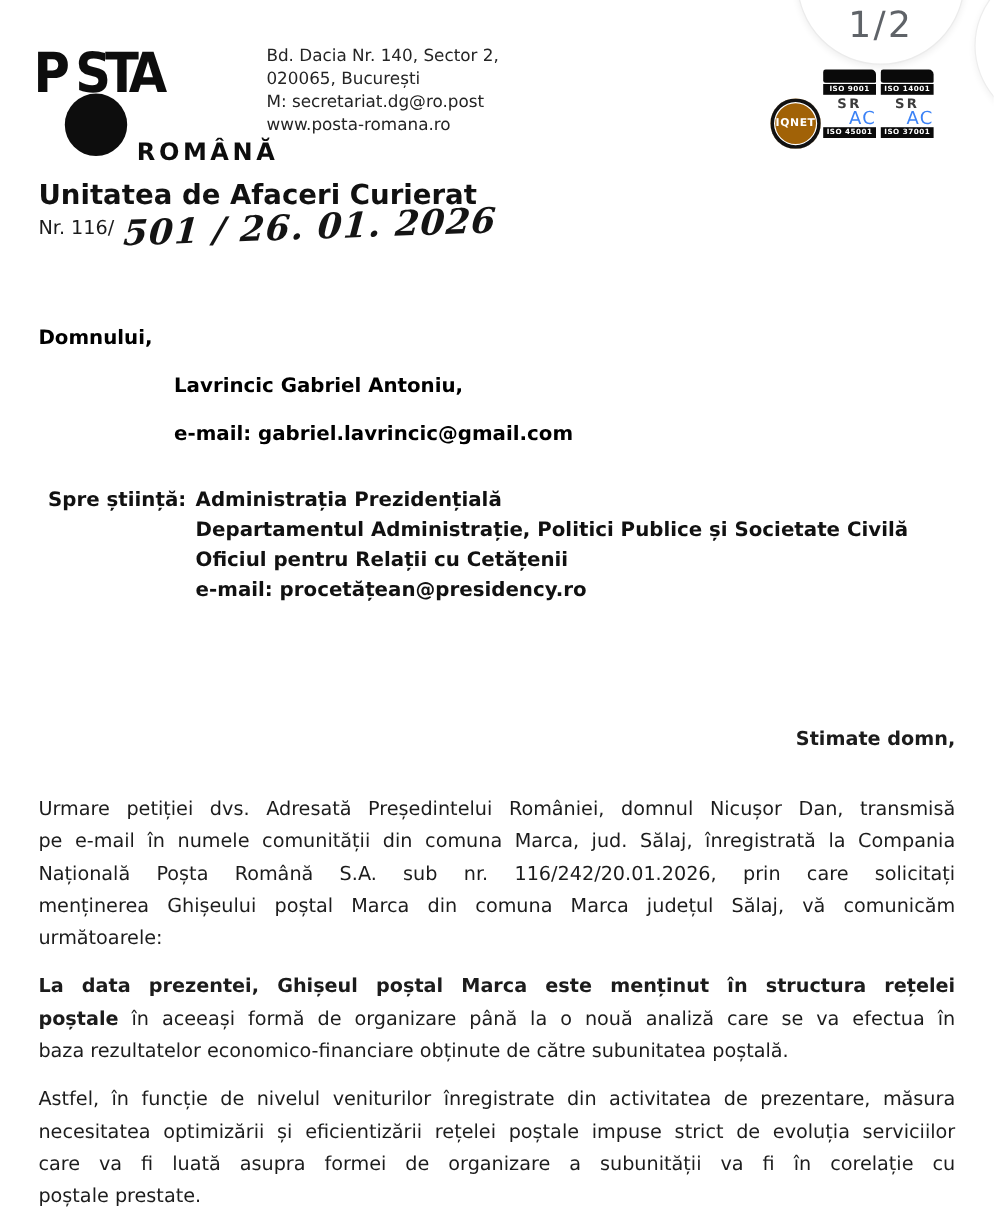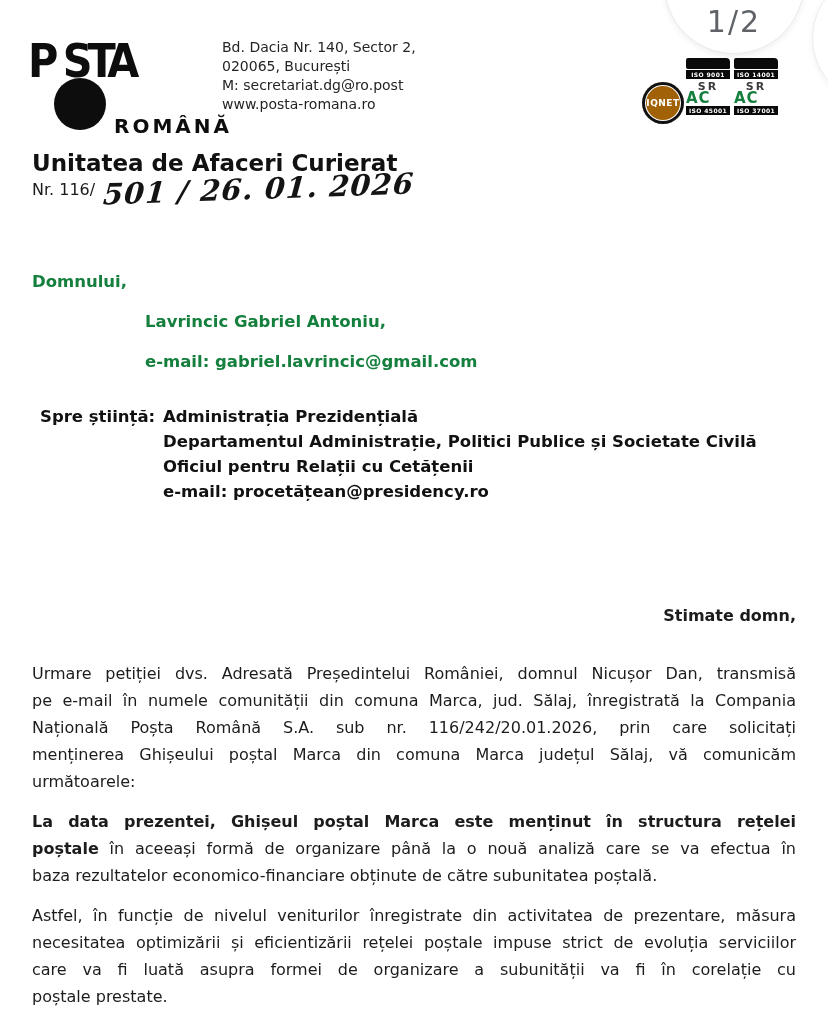--- a/index.html
+++ b/index.html
@@ -73,21 +73,21 @@
     font-size: 9px; font-weight: bold; letter-spacing: 0.5px;
     box-shadow: inset 0 0 0 3px #111, inset 0 0 0 4px #fff;
   }
   .stamps {
     position: absolute; left: 46px; top: 0;
     width: 92px;
     display: grid; grid-template-columns: 44px 44px; grid-gap: 3px 4px;
   }
   .stamp { width: 44px; filter: blur(0.3px); }
   .stamp .sr { font-size: 11px; font-weight: 900; color: #3c3c3c; text-align: center; line-height: 10px; letter-spacing: 2px; }
-  .stamp .ac { font-size: 15px; font-weight: 700; color: #15803d; text-align: left; line-height: 13px; letter-spacing: 1px; }
+  .stamp .ac { font-size: 15px; font-weight: 400; color: #3b82f6; text-align: right; line-height: 13px; letter-spacing: 1px; }
   .stamp .lbl {
     margin-top: 1px;
     background: #0a0a0a; color: #fff;
     font-size: 6px; font-weight: bold; text-align: center;
     padding: 1px 0; letter-spacing: 0.4px;
     white-space: nowrap; overflow: hidden;
   }
   .stamp.compact .smudge { height: 11px; background: #0a0a0a; border-radius: 2px 4px 1px 2px; }
 
   
@@ -99,21 +99,21 @@
     font-family: "DejaVu Serif", "Liberation Serif", serif;
     font-style: italic; font-weight: bold;
     font-size: 29px; line-height: 30px;
     color: #141414;
     transform: rotate(-2deg) skewX(-6deg);
     margin-left: 8px; margin-top: -6px;
     letter-spacing: 1px;
   }
 
   
-  .recipient { position: absolute; left: 32px; top: 272px; font-weight: bold; font-size: 16.5px; color: #15803d; }
+  .recipient { position: absolute; left: 32px; top: 272px; font-weight: bold; font-size: 16.5px; color: #000000; }
   .recipient .r-name { margin-left: 113px; margin-top: 21px; }
   .recipient .r-email { margin-left: 113px; margin-top: 21px; }
 
   
   .cc { position: absolute; left: 40px; top: 404px; font-weight: bold; font-size: 16.5px; color: #111; line-height: 25px; }
   .cc .cc-row { display: flex; }
   .cc .cc-label { width: 123px; flex: 0 0 auto; }
   .cc .cc-indent { margin-left: 123px; }
 
   

